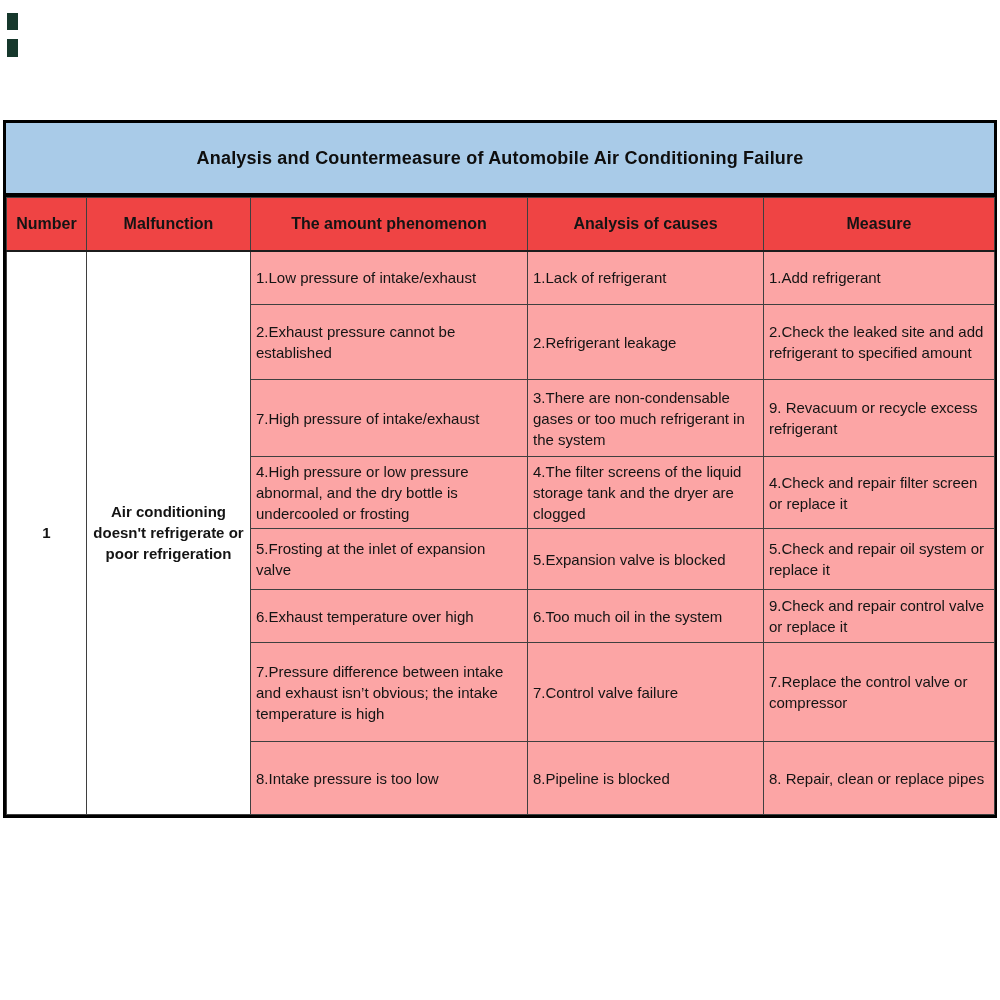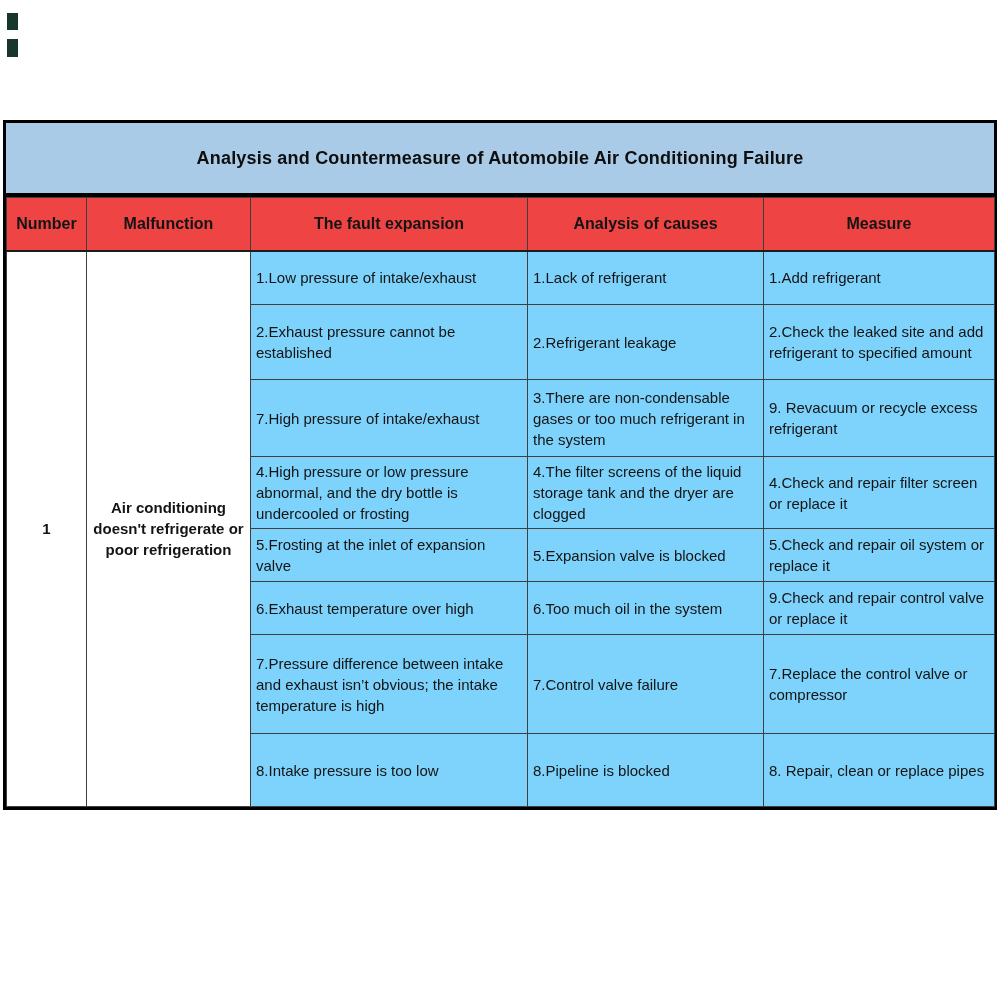--- a/index.html
+++ b/index.html
@@ -69,33 +69,33 @@
     background: #ef4444;
     font-size: 16px;
     font-weight: bold;
     text-align: center;
     border-bottom: 2px solid #1c1c1c;
     padding: 2px 4px;
   }
   td.cell {
     text-align: left;
     padding: 2px 4px 2px 5px;
-    background: #7dd3fc;
+    background: #fca5a5;
   }
   td.num-cell, td.malf-cell {
     text-align: center;
     font-weight: bold;
     background: #ffffff;
     padding: 14px 3px;
   }
   tr.r1 { height: 54px; }
   tr.r2 { height: 75px; }
   tr.r3 { height: 77px; }
   tr.r4 { height: 72px; }
-  tr.r5 { height: 53px; }
+  tr.r5 { height: 61px; }
   tr.r6 { height: 53px; }
   tr.r7 { height: 99px; }
   tr.r8 { height: 73px; }
 </style>
 </head>
 <body>
 
 <div class="page">
 
   <div class="corner-mark m1"></div>
@@ -110,21 +110,21 @@
         <col class="c-number">
         <col class="c-malfunction">
         <col class="c-phenomenon">
         <col class="c-cause">
         <col class="c-measure">
       </colgroup>
       <thead>
         <tr>
           <th>Number</th>
           <th>Malfunction</th>
-          <th>The fault expansion</th>
+          <th>The amount phenomenon</th>
           <th>Analysis of causes</th>
           <th>Measure</th>
         </tr>
       </thead>
       <tbody>
         <tr class="r1">
           <td class="num-cell" rowspan="8">1</td>
           <td class="malf-cell" rowspan="8">Air conditioning doesn't refrigerate or poor refrigeration</td>
           <td class="cell">1.Low pressure of intake/exhaust</td>
           <td class="cell">1.Lack of refrigerant</td>

